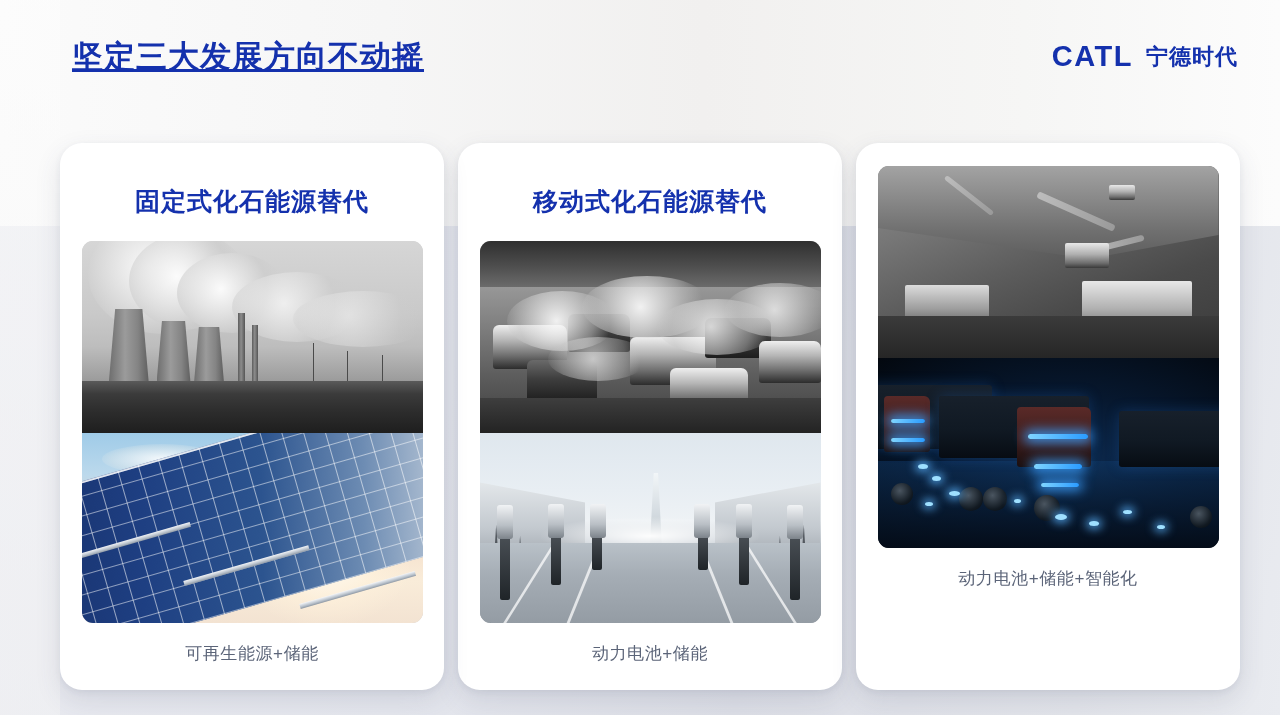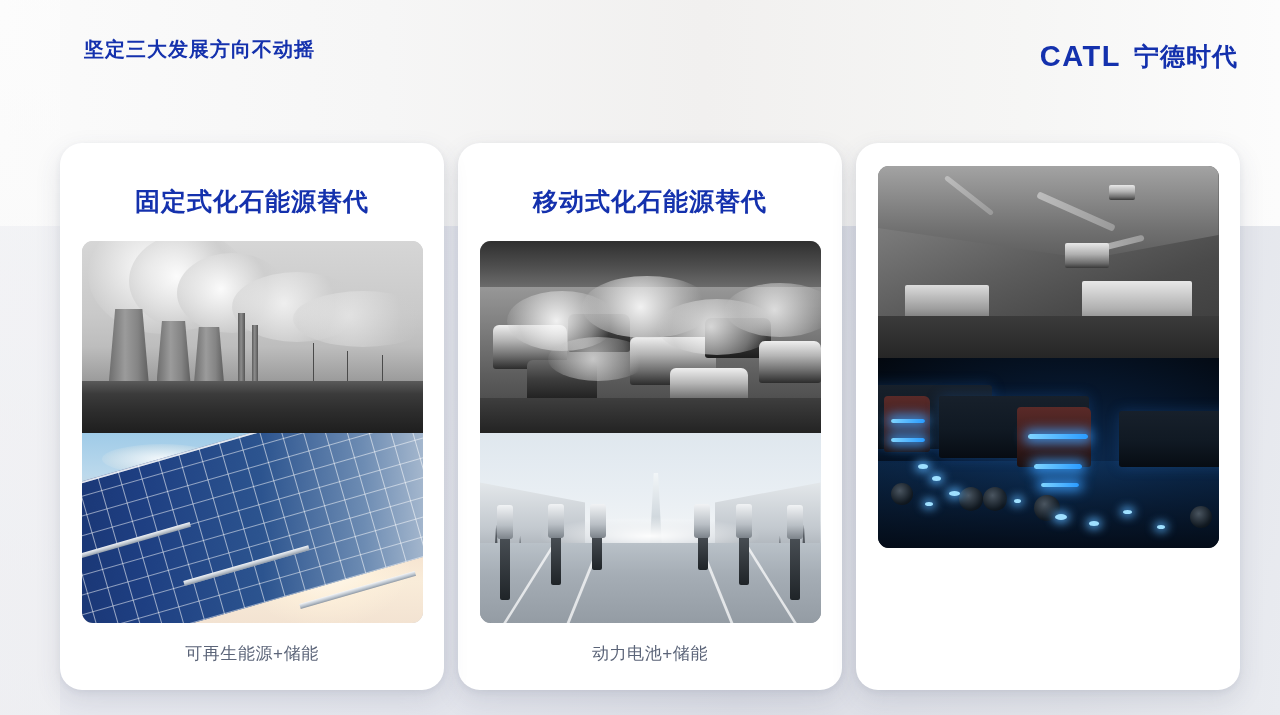--- a/index.html
+++ b/index.html
@@ -27,37 +27,38 @@
     position: absolute; left: 0; top: 0; width: 60px; height: 715px;
     background: linear-gradient(180deg,#fdfdfd 0%,#fafafa 30%,#f3f3f4 100%);
     opacity: .55;
   }
 
   
   .header {
     position: absolute; left: 0; top: 0; width: 1280px; height: 118px;
   }
   .page-title {
-    position: absolute; left: 84px; top: 36px;
-    font-size: 20px; font-weight: 700; letter-spacing: 1px;
+    position: absolute; left: 72px; top: 36px;
+    font-size: 31px; font-weight: 700; letter-spacing: 1px;
     color: #1431ad;
     white-space: nowrap;
+    text-decoration: underline;
   }
   .brand {
     position: absolute; right: 42px; top: 40px;
     display: flex; align-items: center; gap: 13px;
     color: #1431ad;
   }
   .brand-latin {
     font-size: 29px; font-weight: 700; letter-spacing: 1.5px;
     font-family: "Liberation Sans", sans-serif;
     text-align: center;
   }
   .brand-cn {
-    font-size: 25px; font-weight: 700; letter-spacing: 1px;
+    font-size: 22px; font-weight: 700; letter-spacing: 1px;
   }
 
   
   .cards {
     position: absolute; left: 0; top: 143px; width: 1280px; height: 548px;
   }
   .card {
     position: absolute; top: 0;
     width: 384px; height: 547px;
     background: #ffffff;
@@ -427,15 +428,16 @@
         <div class="et-dot" style="left:21%; top:70%; width:11px; height:5px;"></div>
         <div class="et-dot" style="left:14%; top:76%; width:8px;  height:4px;"></div>
         <div class="et-dot" style="left:52%; top:82%; width:12px; height:6px;"></div>
         <div class="et-dot" style="left:62%; top:86%; width:10px; height:5px;"></div>
         <div class="et-dot" style="left:72%; top:80%; width:9px;  height:4px;"></div>
         <div class="et-dot" style="left:82%; top:88%; width:8px;  height:4px;"></div>
         <div class="et-dot" style="left:40%; top:74%; width:7px;  height:4px;"></div>
       </div>
     </div>
 
+    <div class="card-caption">动力电池+储能+智能化</div>
   </div>
 
 </div>
 
 </body></html>

